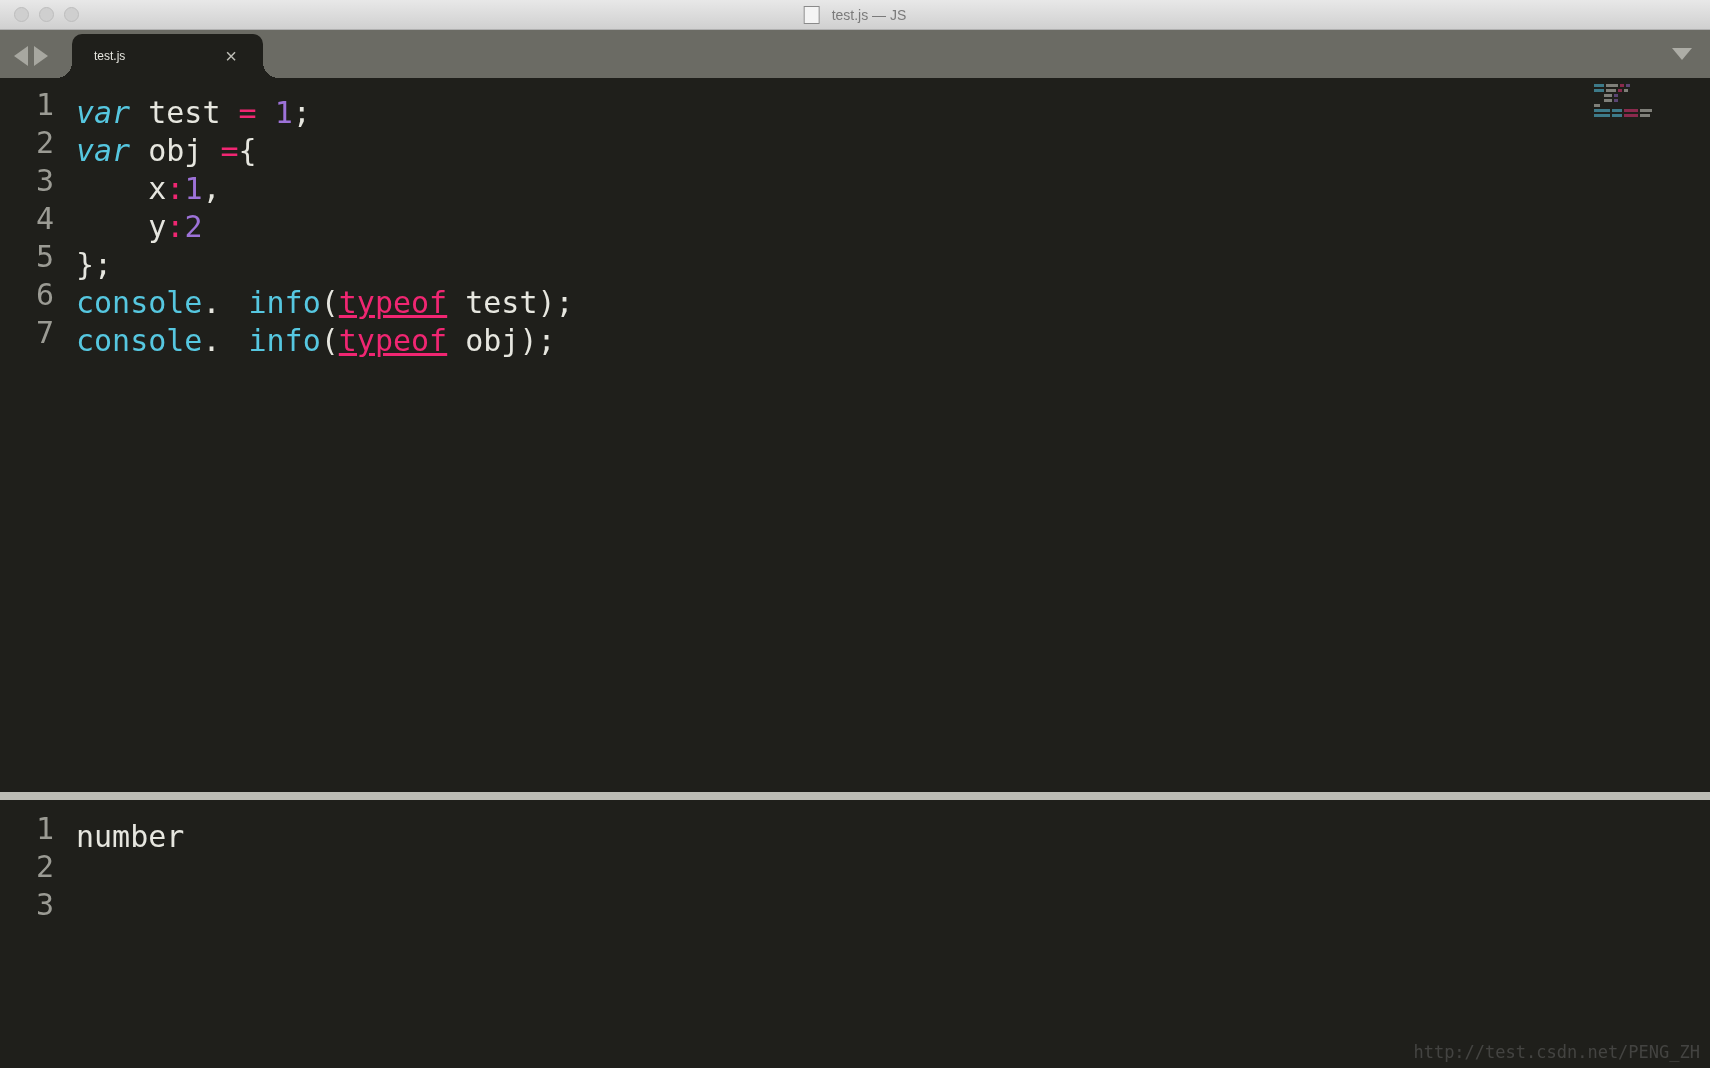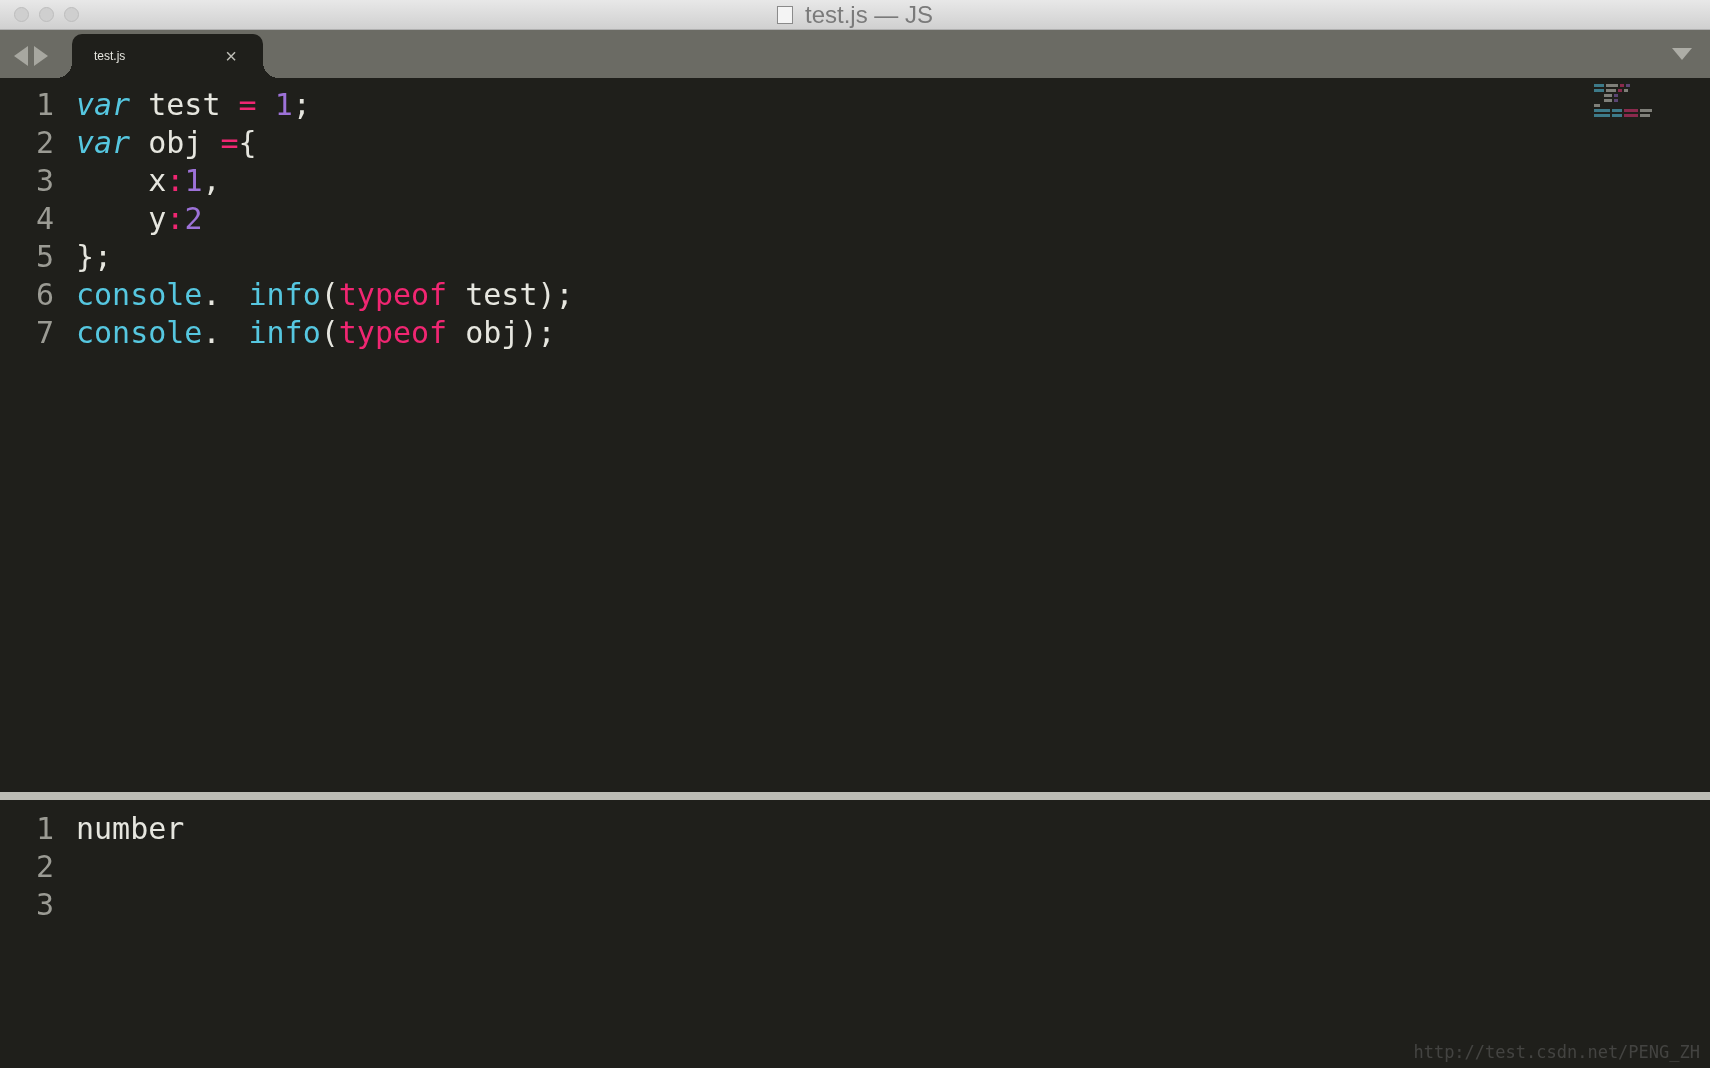--- a/index.html
+++ b/index.html
@@ -42,21 +42,21 @@
       border: 1px solid #bdbdbd;
     }
     .title-center {
       position: absolute;
       left: 50%;
       transform: translateX(-50%);
       display: flex;
       align-items: center;
       gap: 12px;
       color: #7a7a7a;
-      font-size: 24px;
+      font-size: 14px;
       font-family: -apple-system, "Helvetica Neue", sans-serif;
     }
     .file-icon {
       width: 16px;
       height: 18px;
       border: 1.5px solid #8a8a8a;
       background: #f4f4f4;
       position: relative;
     }
     .tabbar {
@@ -162,37 +162,37 @@
       color: #9b9b94;
       font-size: 30px;
       line-height: 38px;
       user-select: none;
     }
     .gutter div {
       height: 38px;
     }
     .code-area {
       flex: 1;
-      padding-top: 8px;
+      padding-top: 16px;
       font-size: 30px;
       line-height: 38px;
       white-space: pre;
       color: #e6e6df;
     }
     .code-line {
       height: 38px;
     }
     .kw-storage { color: #56c7e0; font-style: italic; }
     .ident { color: #e6e6df; }
     .op { color: #f02672; }
     .num { color: #9d72d8; }
     .punct { color: #e6e6df; }
     .obj-call { color: #56c7e0; }
     .method { color: #56c7e0; margin-left: 28px; }
-    .kw-op { color: #f02672; }
+    .kw-op { color: #f02672; text-decoration: underline; }
     .minimap {
       position: absolute;
       top: 6px;
       right: 6px;
       width: 110px;
     }
     .minimap .ml {
       height: 3px;
       margin-bottom: 2px;
       display: flex;
@@ -211,21 +211,21 @@
     }
     .console {
       height: 268px;
       display: flex;
       background: #1f1f1b;
     }
     .console .gutter {
       padding-top: 10px;
     }
     .console .code-area {
-      padding-top: 10px;
+      padding-top: 18px;
     }
     .watermark {
       position: absolute;
       right: 10px;
       bottom: 6px;
       color: #888;
       font-size: 17px;
       opacity: 0.35;
       font-family: "Menlo", monospace;
     }

